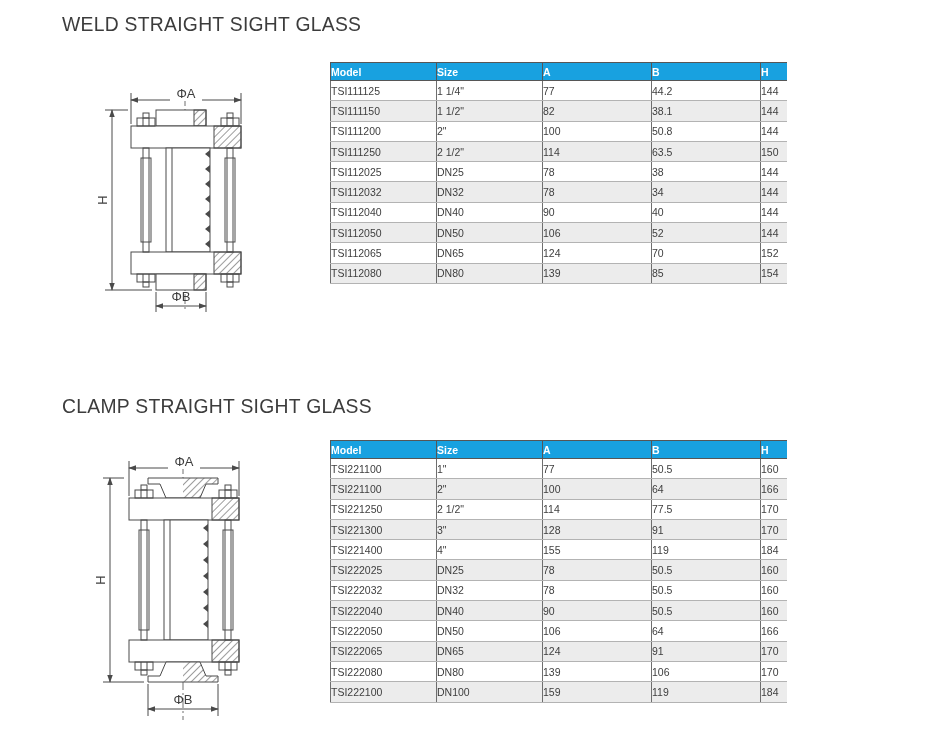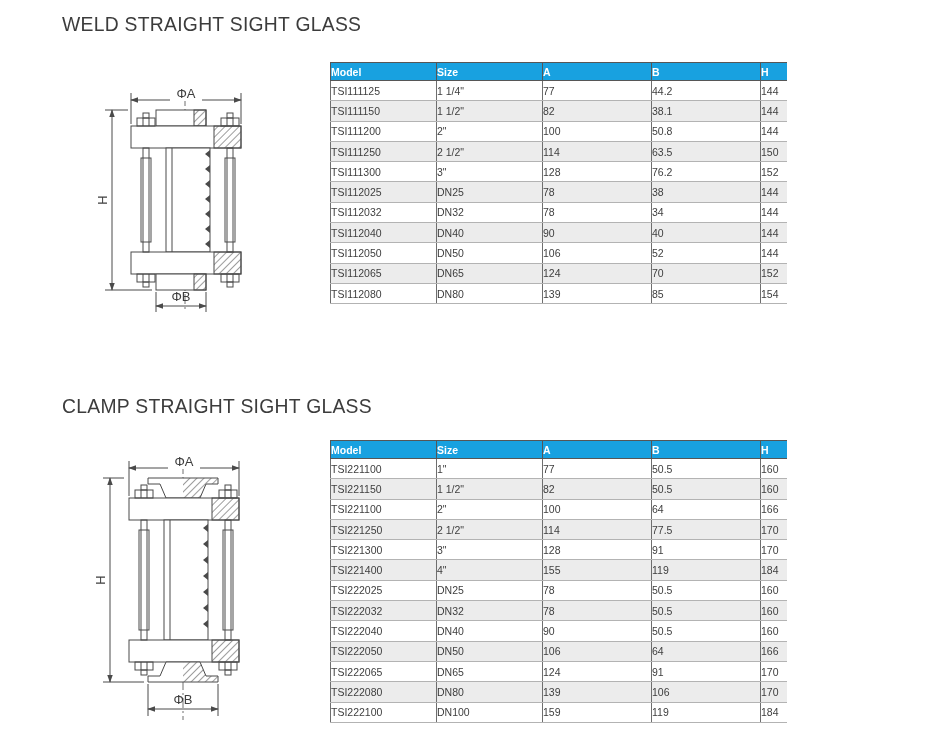--- a/index.html
+++ b/index.html
@@ -160,27 +160,20 @@
           <td>144</td>
         </tr>
         <tr>
           <td>TSI111250</td>
           <td>2 1/2"</td>
           <td>114</td>
           <td>63.5</td>
           <td>150</td>
         </tr>
         <tr>
-          <td>TSI111300</td>
-          <td>3"</td>
-          <td>128</td>
-          <td>76.2</td>
-          <td>152</td>
-        </tr>
-        <tr>
           <td>TSI112025</td>
           <td>DN25</td>
           <td>78</td>
           <td>38</td>
           <td>144</td>
         </tr>
         <tr>
           <td>TSI112032</td>
           <td>DN32</td>
           <td>78</td>
@@ -317,27 +310,20 @@
     </thead>
     <tbody>
         <tr>
           <td>TSI221100</td>
           <td>1"</td>
           <td>77</td>
           <td>50.5</td>
           <td>160</td>
         </tr>
         <tr>
-          <td>TSI221150</td>
-          <td>1 1/2"</td>
-          <td>82</td>
-          <td>50.5</td>
-          <td>160</td>
-        </tr>
-        <tr>
           <td>TSI221100</td>
           <td>2"</td>
           <td>100</td>
           <td>64</td>
           <td>166</td>
         </tr>
         <tr>
           <td>TSI221250</td>
           <td>2 1/2"</td>
           <td>114</td>

